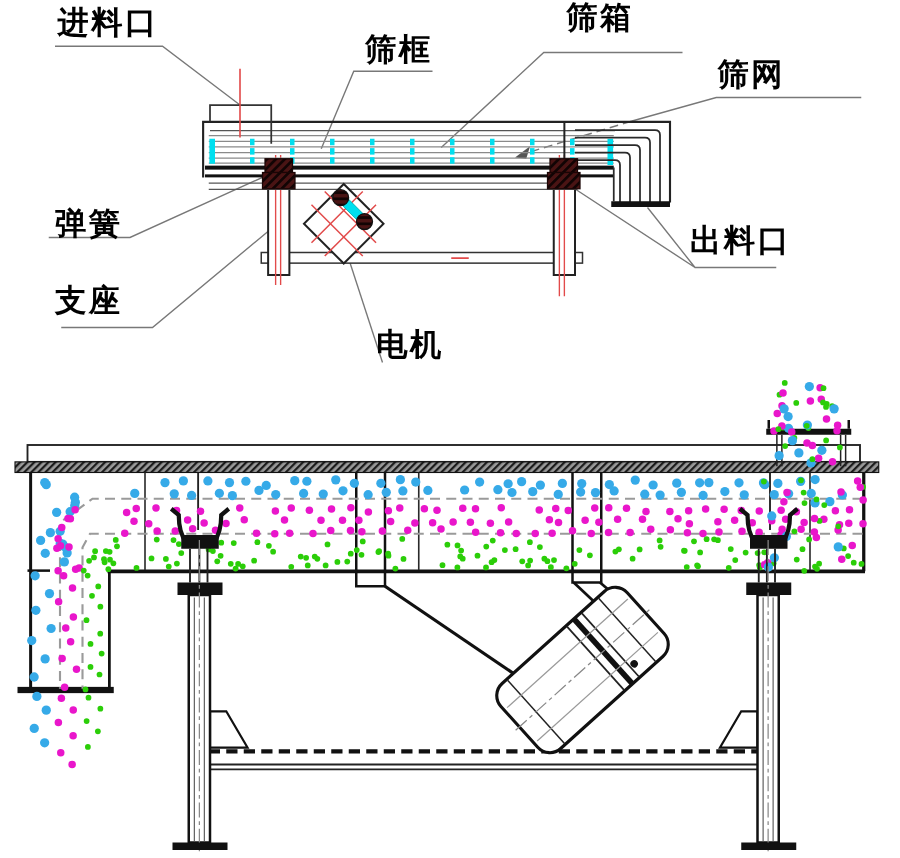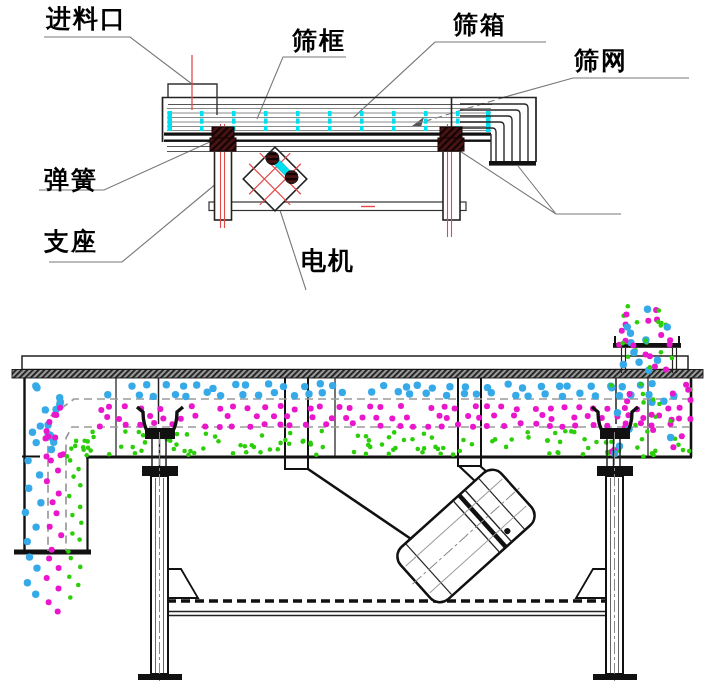--- a/index.html
+++ b/index.html
@@ -673,19 +673,20 @@
       <line x1="401" y1="518" x2="531" y2="518" stroke="#9a9a9a" stroke-width="1"></line>
       <line x1="401" y1="554" x2="531" y2="554" stroke="#9a9a9a" stroke-width="1"></line>
       <line x1="394" y1="536" x2="538" y2="536" stroke="#888" stroke-width="1" stroke-dasharray="12 3 3 3"></line>
       <circle cx="500" cy="560" r="3" fill="#111"></circle>
     </g>
   </g>
 </svg>
 
 <div class="lbl" style="left:46px;top:6px">进料口</div>
 <div class="lbl" style="left:292px;top:28px">筛框</div>
-<div class="lbl" style="left:453px;top:12px">筛箱</div>
+<div class="lbl" style="left:453px;top:2px">筛箱</div>
 <div class="lbl" style="left:574px;top:48px">筛网</div>
 <div class="lbl" style="left:44px;top:167px">弹簧</div>
 <div class="lbl" style="left:44px;top:229px">支座</div>
-<div class="lbl" style="left:301px;top:248px">电机</div>
+<div class="lbl" style="left:301px;top:264px">电机</div>
+<div class="lbl" style="left:552px;top:181px">出料口</div>
 
 </div>
 
 </body></html>

